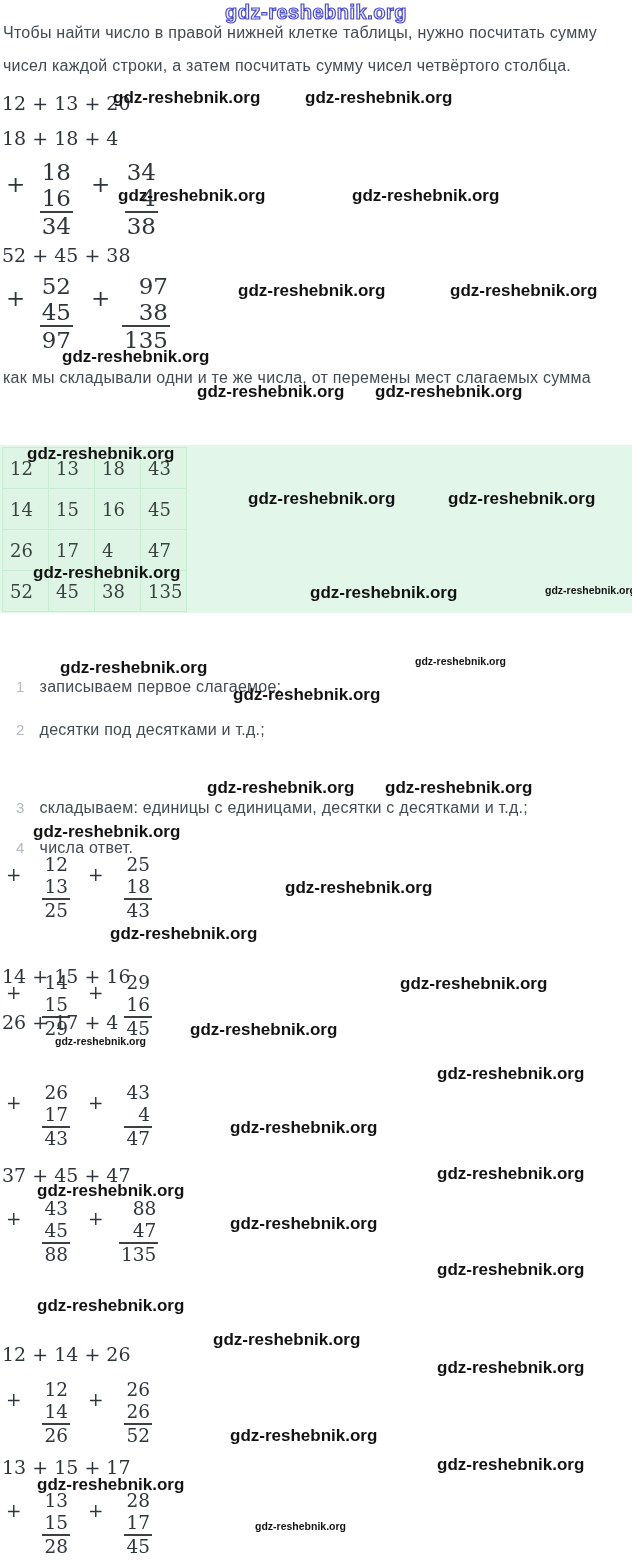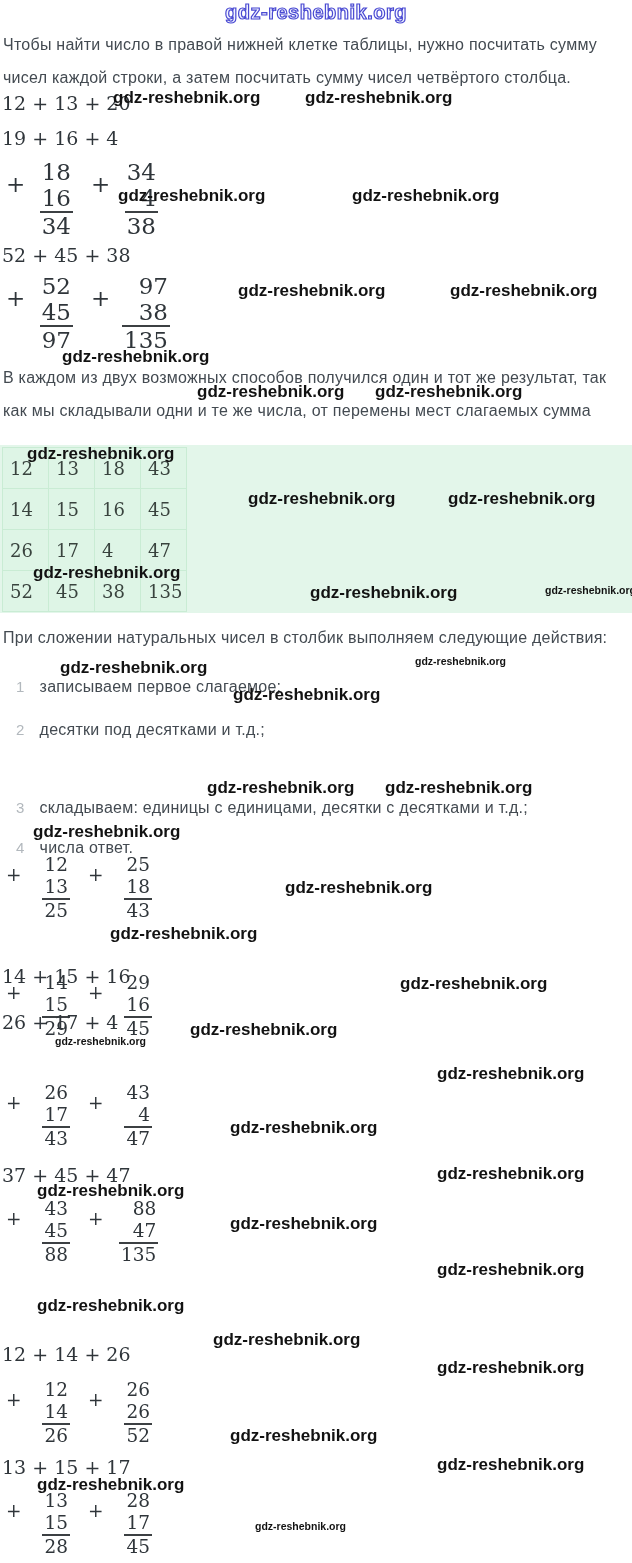--- a/index.html
+++ b/index.html
@@ -40,27 +40,27 @@
       white-space:nowrap;font-family:"Liberation Sans",sans-serif}
   .wm-sm{font-size:10.5px}
 </style>
 </head>
 <body>
 
 <div class="page">
 
   <div class="logo">gdz-reshebnik.org</div>
 
-  <div class="para" style="top:28px">
+  <div class="para" style="top:16px">
     <div class="line">Чтобы найти число в правой нижней клетке таблицы, нужно посчитать сумму</div>
     <div class="line">чисел каждой строки, а затем посчитать сумму чисел четвёртого столбца.</div>
   </div>
 
   <div class="expr" style="top:92px">12 + 13 + 20</div>
-  <div class="expr" style="top:127px">19 + 16 + 4</div>
+  <div class="expr" style="top:127px">18 + 18 + 4</div>
 
   <div class="addpair add-lg" style="top:159px">
     <div class="add-group">
       <span class="plus">+</span>
       <div class="col">
         <span class="num">18</span>
         <span class="num">16</span>
         <span class="num res">34</span>
       </div>
     </div>
@@ -89,21 +89,20 @@
       <span class="plus">+</span>
       <div class="col">
         <span class="num">97</span>
         <span class="num">38</span>
         <span class="num res">135</span>
       </div>
     </div>
   </div>
 
   <div class="para" style="top:361px">
-    <div class="line">В каждом из двух возможных способов получился один и тот же результат, так</div>
     <div class="line">как мы складывали одни и те же числа, от перемены мест слагаемых сумма</div>
   </div>
 
   <div class="band"></div>
   <table class="grid">
     <tbody>
         <tr>
       <td>12</td>
       <td>13</td>
       <td>18</td>
@@ -123,23 +122,20 @@
     </tr>
     <tr>
       <td>52</td>
       <td>45</td>
       <td>38</td>
       <td>135</td>
     </tr>
   </tbody>
     </table>
 
-  <div class="para" style="top:621px">
-    <div class="line">При сложении натуральных чисел в столбик выполняем следующие действия:</div>
-  </div>
 
   <div class="step" style="top:670px">
     <span class="step-num">1</span>
     <div class="step-text">
       <div class="line">записываем первое слагаемое;</div>
     </div>
   </div>
   <div class="step" style="top:713px">
     <span class="step-num">2</span>
     <div class="step-text">

